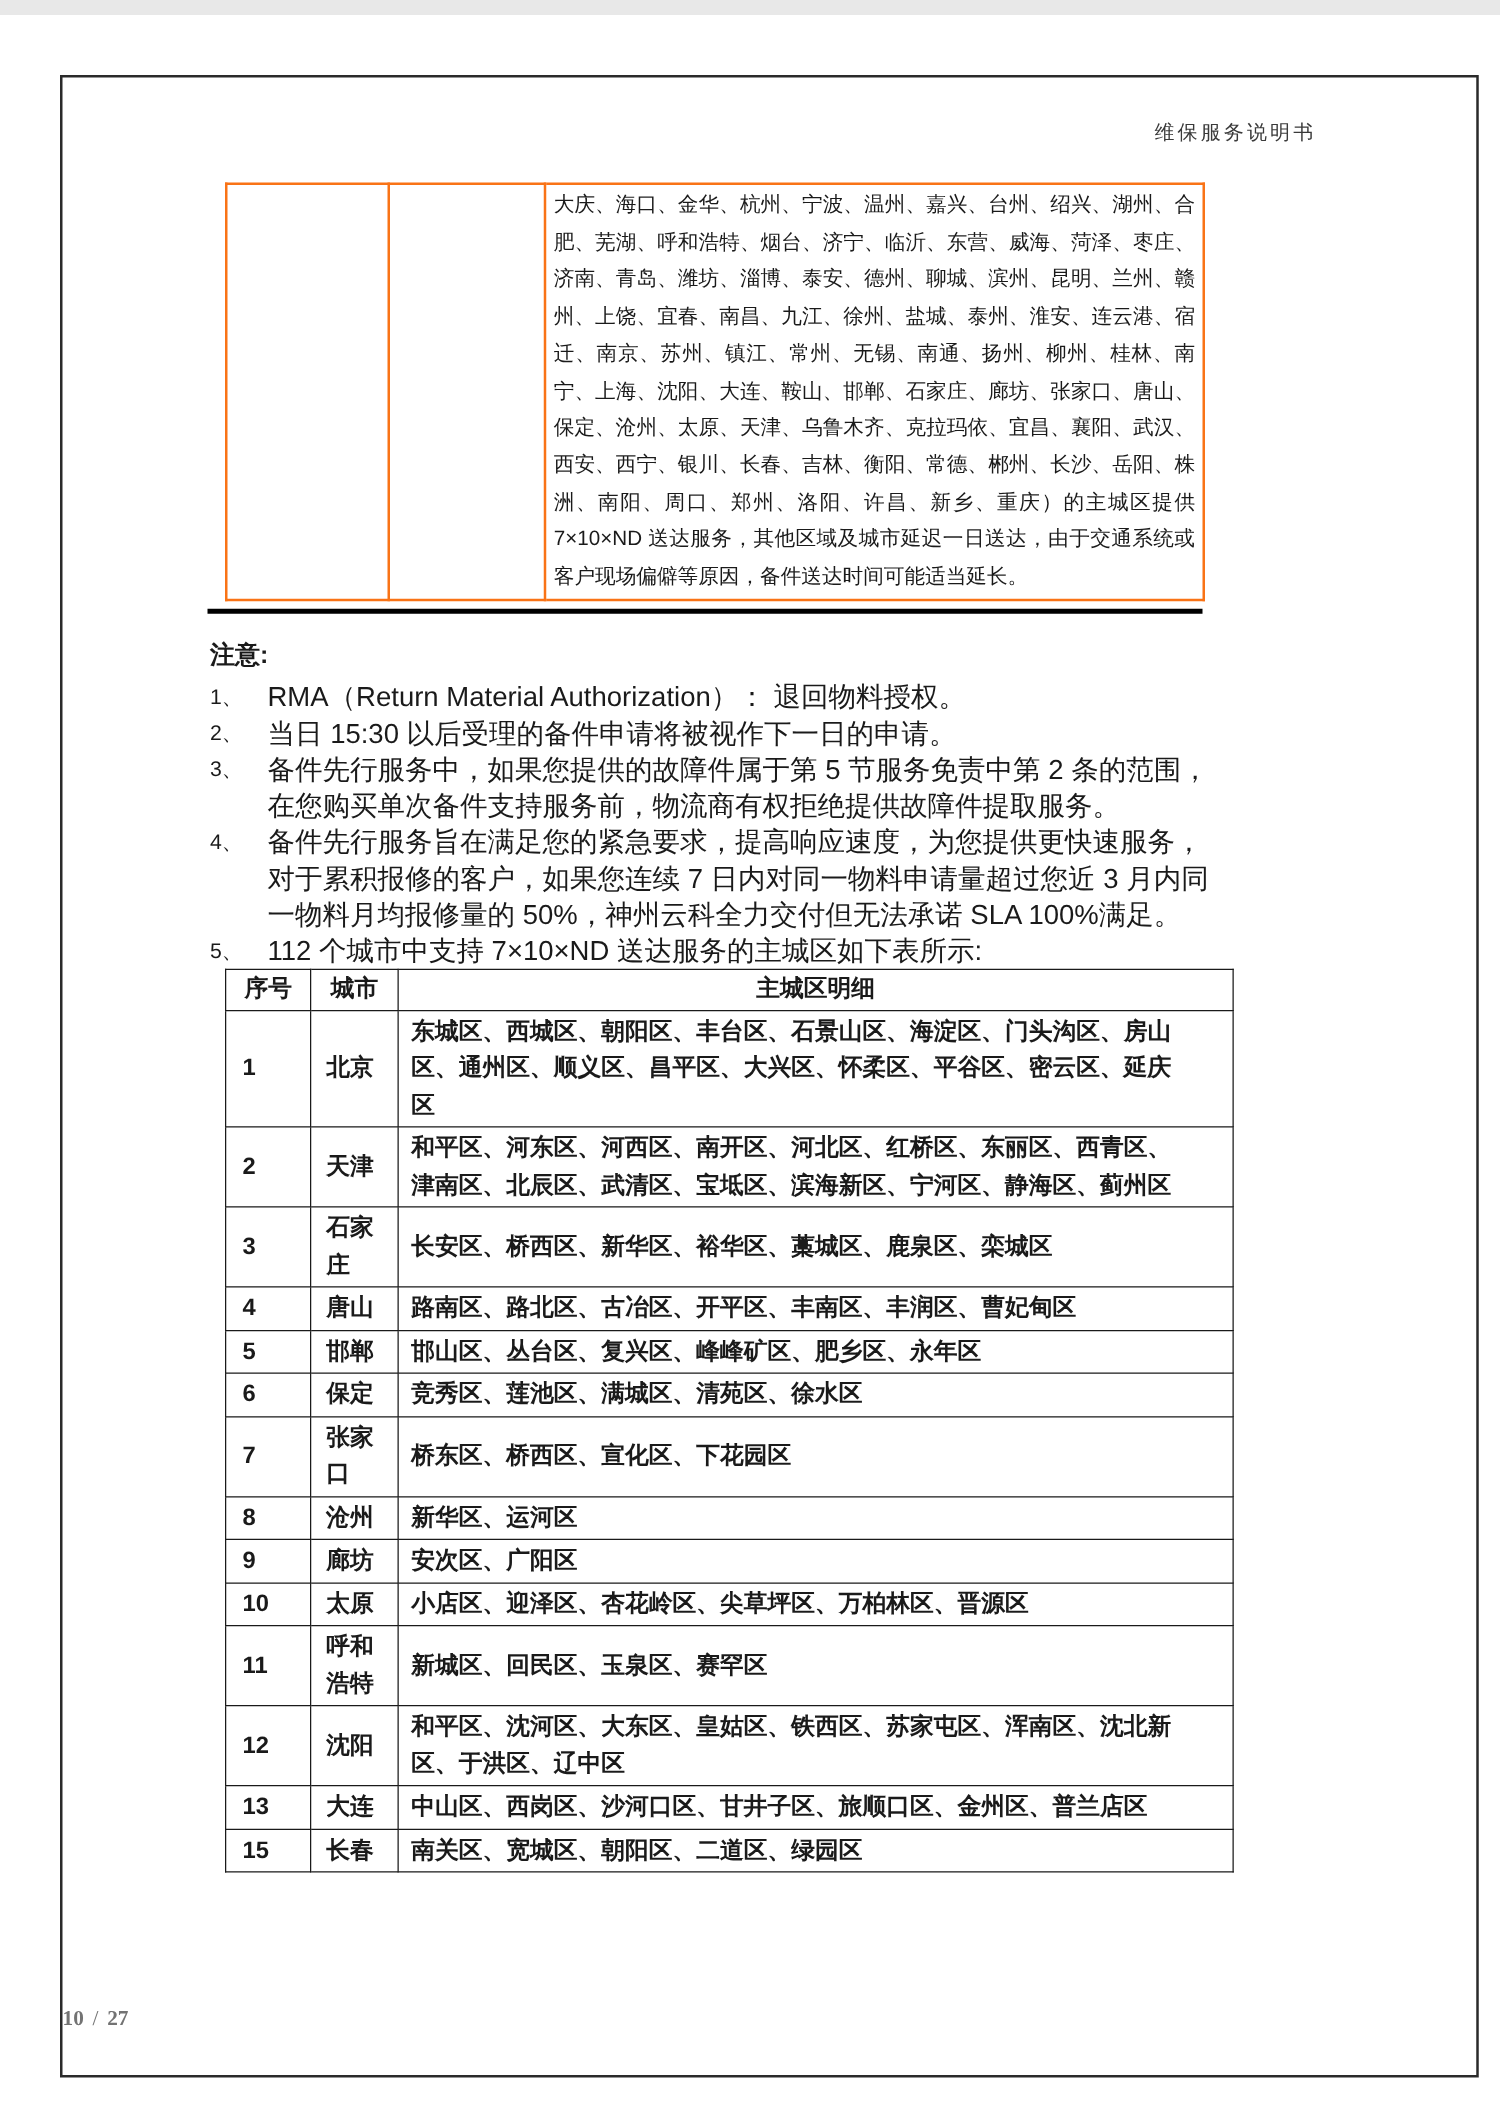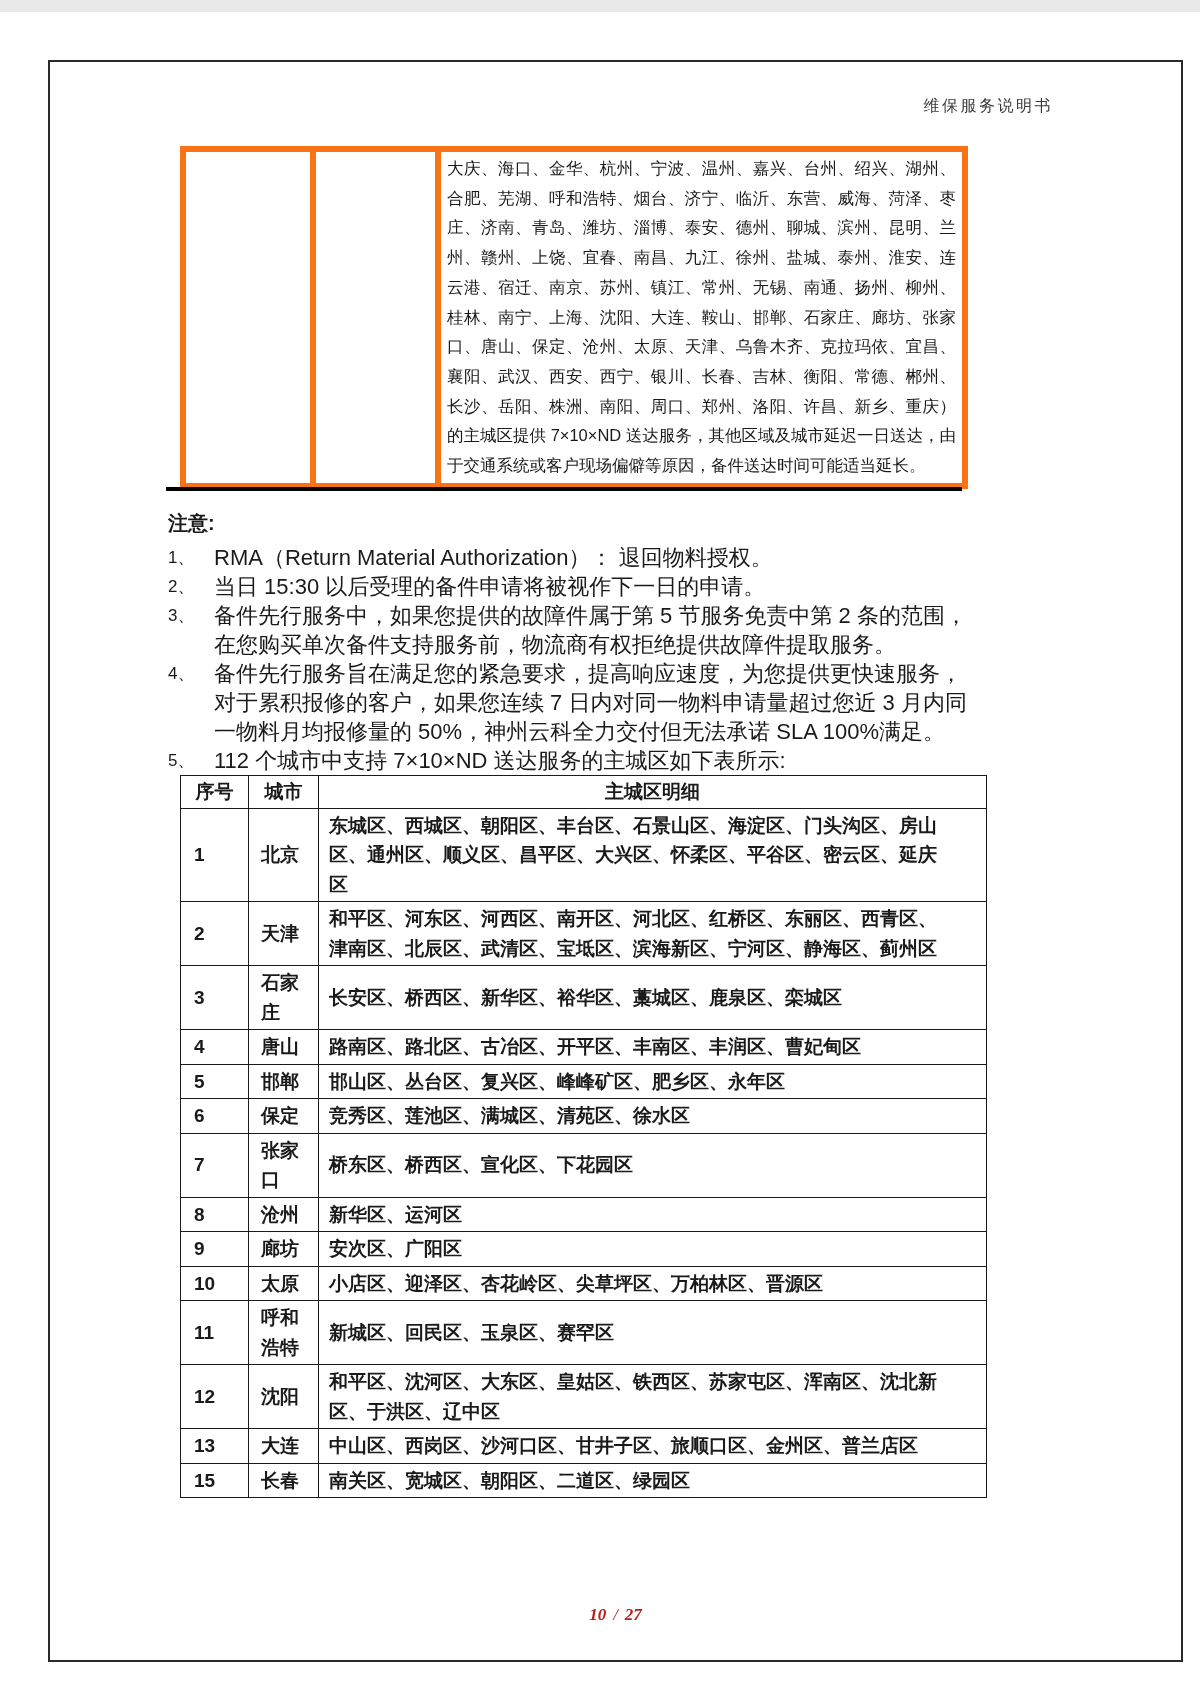--- a/index.html
+++ b/index.html
@@ -12,21 +12,21 @@
   .header-title{
     position:absolute;top:34px;right:128px;
     font-size:16px;letter-spacing:2.5px;color:#3a3a3a;
   }
   
   .cont-table{
     position:absolute;top:84px;left:130px;width:782px;
     border-collapse:collapse;table-layout:fixed;
   }
   .cont-table td{
-    border:6px solid #f97316;vertical-align:top;
+    border:2px solid #f97316;vertical-align:top;
     font-size:16.5px;line-height:29.7px;
   }
   .cont-table td.cityblob{padding:2px 6px;text-align:justify;}
   
   .bold-divider{position:absolute;top:425px;left:116px;width:796px;height:4px;background:#000;}
   
   .notes-heading{position:absolute;top:448px;left:118px;font-size:20px;font-weight:bold;}
   .notes-list{position:absolute;top:481px;left:118px;width:800px;}
   .note-item{display:flex;align-items:flex-start;}
   .note-num{flex:0 0 46px;font-size:17px;line-height:29px;}
@@ -39,22 +39,22 @@
   .district-table th,.district-table td{
     border:1.5px solid #1a1a1a;font-weight:bold;
     font-size:19px;line-height:29.5px;vertical-align:middle;
   }
   .district-table th{text-align:center;padding:1px 2px;}
   .district-table td.c-no{padding:2px 2px 2px 13px;text-align:left;}
   .district-table td.c-city{padding:2px 12px;text-align:left;}
   .district-table td.c-districts{padding:2px 38px 2px 10px;text-align:left;}
   
   .page-footer{
-    position:absolute;top:1543px;left:0;width:100%;text-align:center;
-    font-family:"Liberation Serif","DejaVu Serif",serif;font-size:17px;color:#b91c1c;font-style:italic;
+    position:absolute;top:1543px;left:0;width:100%;
+    font-family:"Liberation Serif","DejaVu Serif",serif;font-size:17px;color:#737373;
   }
   .page-footer .num{font-weight:bold;}
   .page-footer .sep{font-weight:normal;padding:0 7px;}
 </style>
 </head>
 <body>
 
 <div class="page">
   <div class="frame">
 

